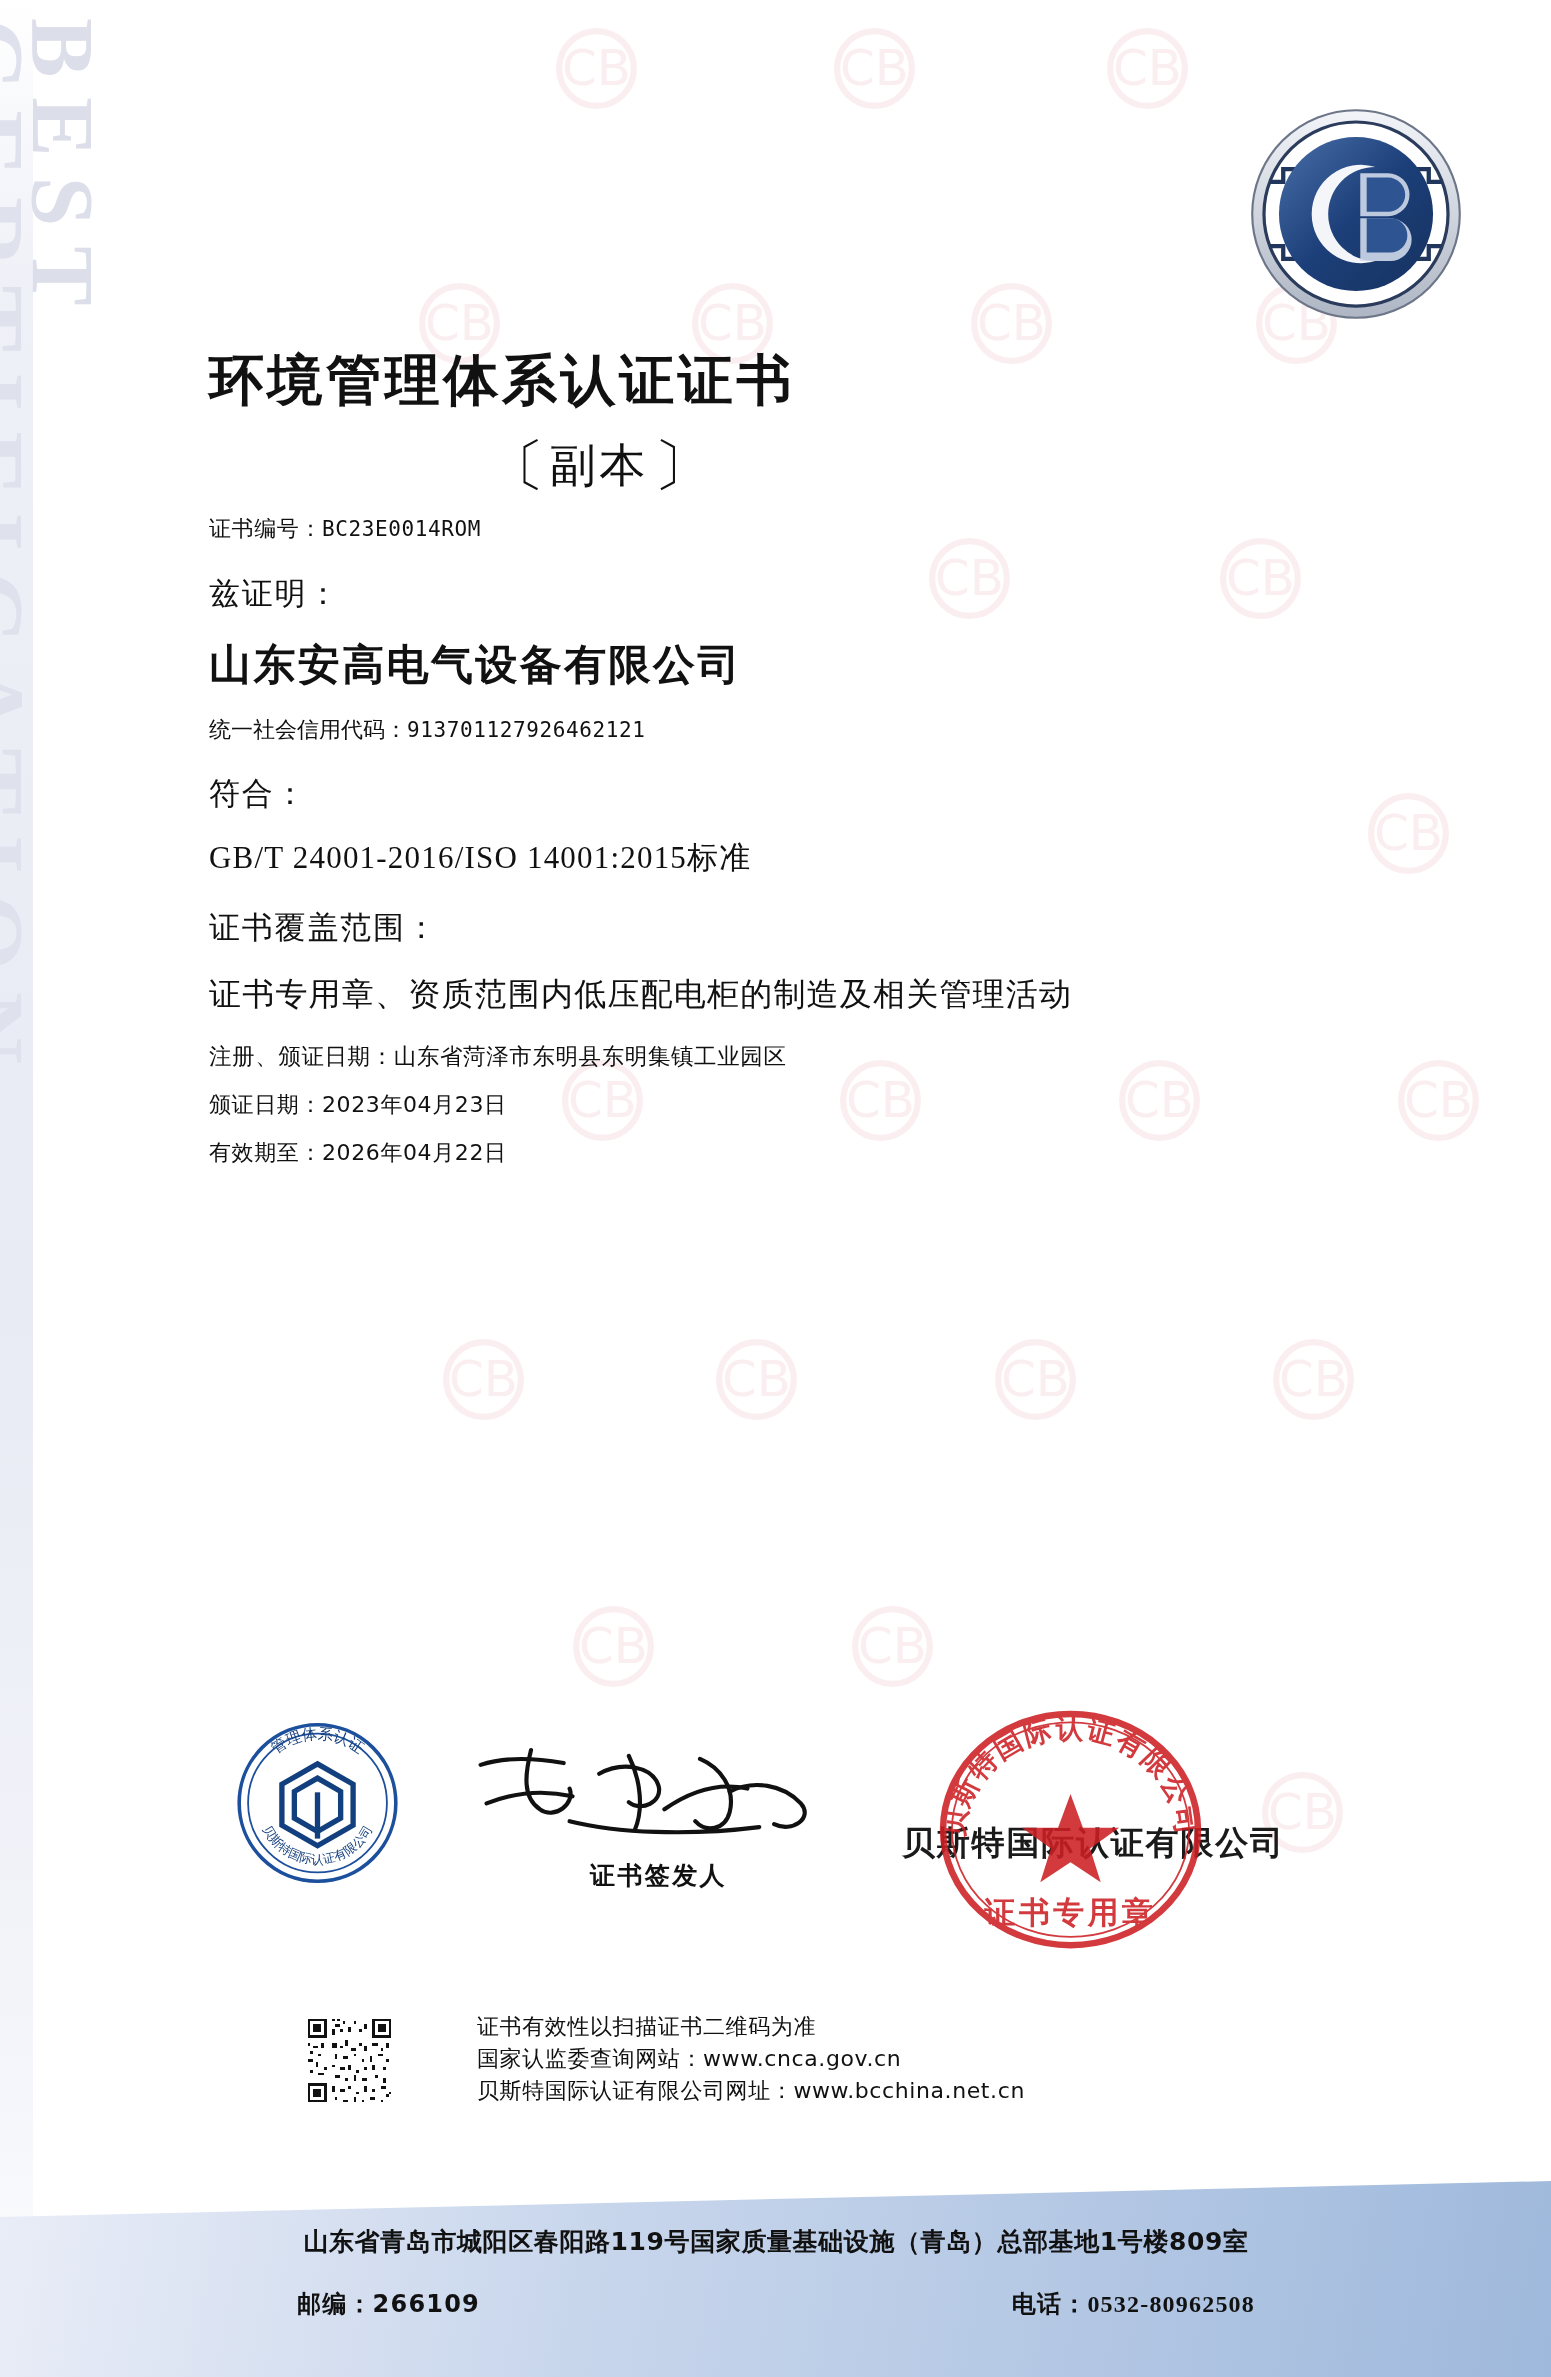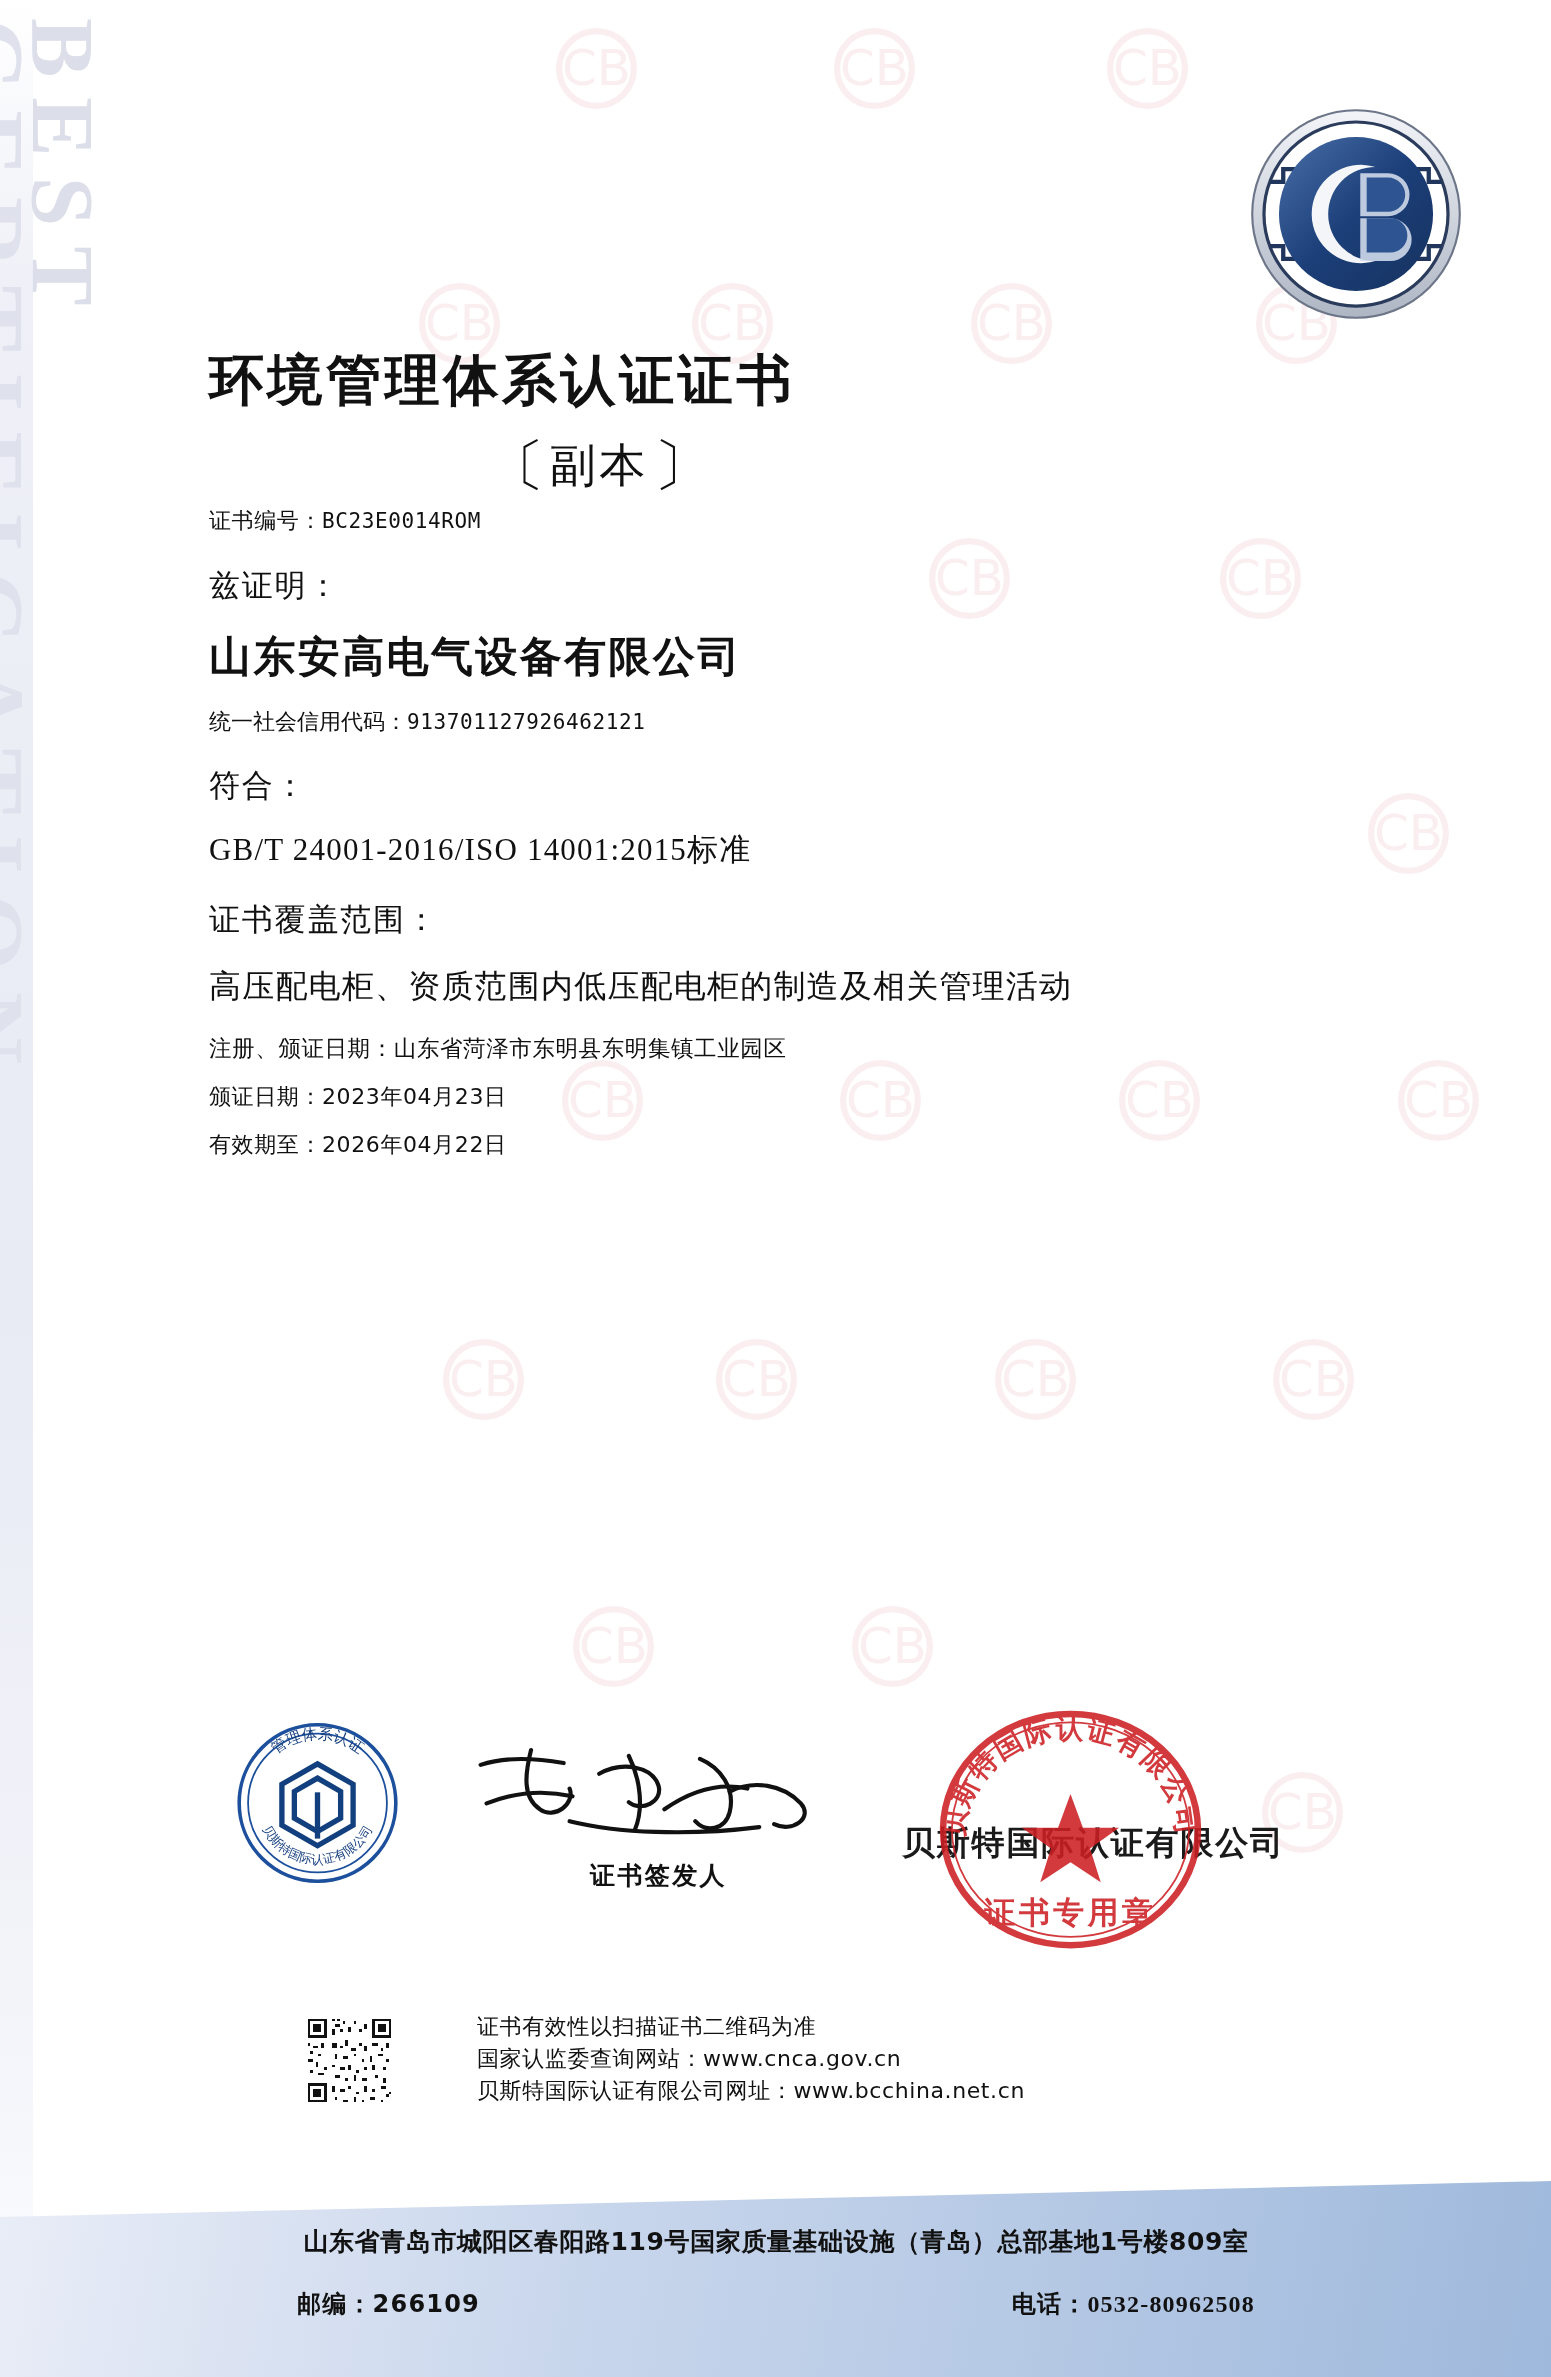--- a/index.html
+++ b/index.html
@@ -114,21 +114,21 @@
     font-family: "Liberation Serif", serif;
     line-height: 1;
   }
   .title-sub {
     font-size: 46px;
     font-weight: normal;
     letter-spacing: 3.6px;
     color: #111;
   }
   .row-small {
-    margin-top: 8px;
+    margin-top: 16px;
     font-size: 22px;
     color: #111;
     letter-spacing: 0.6px;
   }
   .mono {
     font-family: "DejaVu Sans Mono", "Liberation Mono", monospace;
     font-size: 21px;
     letter-spacing: 0.6px;
   }
   .row-label {
@@ -531,21 +531,21 @@
     <div class="row-credit">
       <span>统一社会信用代码：</span><span class="mono">913701127926462121</span>
     </div>
 
     <div class="row-label">符合：</div>
 
     <div class="standard">GB/T 24001-2016/ISO 14001:2015标准</div>
 
     <div class="row-label">证书覆盖范围：</div>
 
-    <div class="scope-text">高压配电柜、资质范围内低压配电柜的制造及相关管理活动</div>
+    <div class="scope-text">证书专用章、资质范围内低压配电柜的制造及相关管理活动</div>
 
     <div class="addr-line">注册、颁证日期：山东省菏泽市东明县东明集镇工业园区</div>
 
     <div class="date-line">颁证日期：2023年04月23日</div>
 
     <div class="date-line">有效期至：2026年04月22日</div>
   </div>
 
   <div class="sig-area">
 

